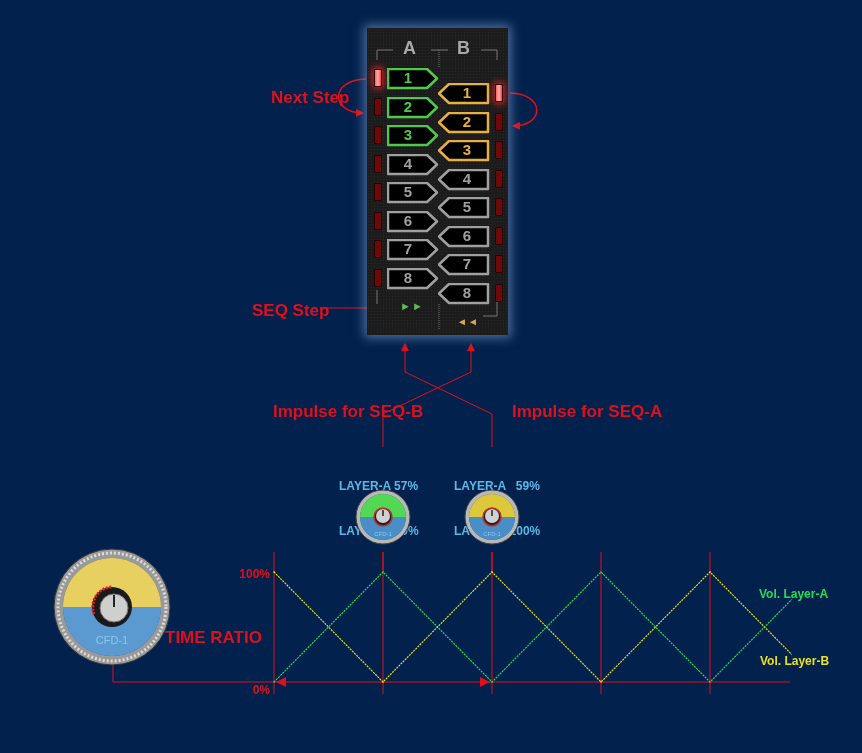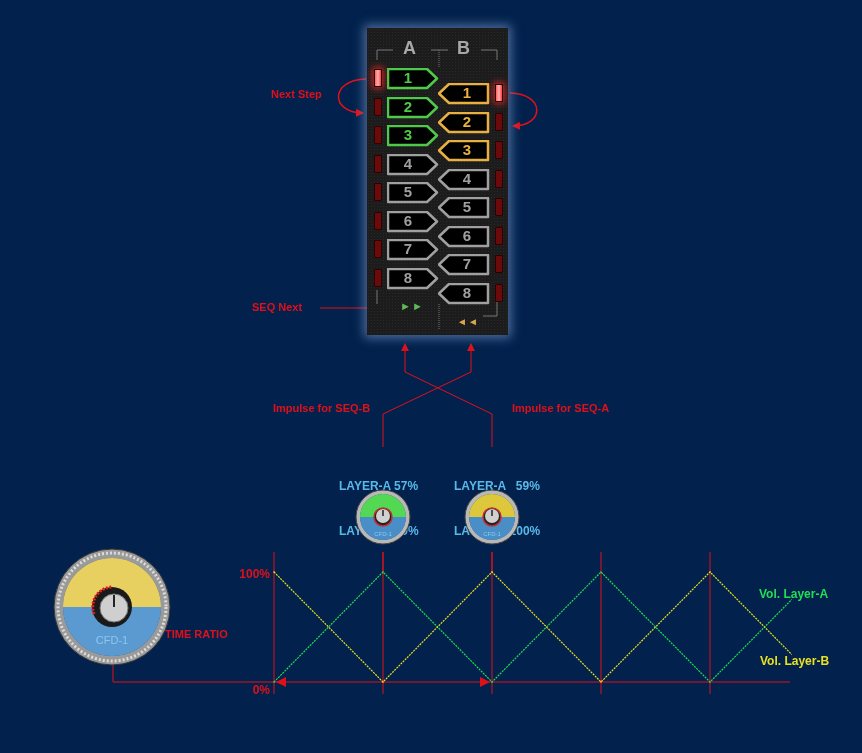--- a/index.html
+++ b/index.html
@@ -1,19 +1,19 @@
 <!DOCTYPE html>
 <html><head>
 <meta charset="utf-8">
 <style>
   html, body { margin:0; padding:0; }
   body { width:862px; height:753px; background:#02224d; position:relative; overflow:hidden;
          font-family:"Liberation Sans", sans-serif; }
   .abs { position:absolute; }
-  .lbl-red { color:#e0101a; font-weight:bold; font-size:11px; position:absolute; white-space:nowrap; }
+  .lbl-red { color:#e0101a; font-weight:bold; font-size:17px; position:absolute; white-space:nowrap; }
   .lbl-blue { color:#5ab8e8; font-weight:bold; font-size:12px; position:absolute; white-space:pre; line-height:15px; }
   
   #panel { position:absolute; left:367px; top:28px; width:141px; height:307px;
            background:#1c1c1c; box-shadow:0 0 10px 3px rgba(140,170,220,0.55); }
   #panel::before { content:""; position:absolute; inset:0;
            background-image:radial-gradient(rgba(255,255,255,0.05) 1px, transparent 1px);
            background-size:3px 3px; }
   .col-head { position:absolute; top:10px; font-size:18px; font-weight:bold; color:#a8a8a8; }
   .led { position:absolute; width:6px; height:16px; background:#6a0a0a; border:1px solid #2a0000; border-radius:1px; }
   .led.on { background:linear-gradient(90deg,#ff6060,#ffb0b0,#ff4040); box-shadow:0 0 6px 2px rgba(255,40,40,0.7); }
@@ -203,21 +203,21 @@
     </div>
   <div class="abs" style="left:33px;top:272px;color:#5fb85a;font-size:11px;letter-spacing:1px">
     <span>►►</span>
   </div>
   <div class="abs" style="left:90px;top:288px;color:#d8a850;font-size:10px;letter-spacing:1px">
     <span>◄◄</span>
   </div>
 </div>
 
 <div class="lbl-red" style="left:271px;top:88px">Next Step</div>
-<div class="lbl-red" style="left:252px;top:301px">SEQ Next</div>
+<div class="lbl-red" style="left:252px;top:301px">SEQ Step</div>
 <div class="lbl-red" style="left:273px;top:402px">Impulse for SEQ-B</div>
 <div class="lbl-red" style="left:512px;top:402px">Impulse for SEQ-A</div>
 <div class="lbl-red" style="left:165px;top:628px">TIME RATIO</div>
 
 <div class="lbl-blue" style="left:339px;top:449px">
   <div>LAYER-A 57%</div>
   <div>LAYER-B   0%</div>
 </div>
 <div class="lbl-blue" style="left:454px;top:449px">
   <div>LAYER-A   59%</div>

